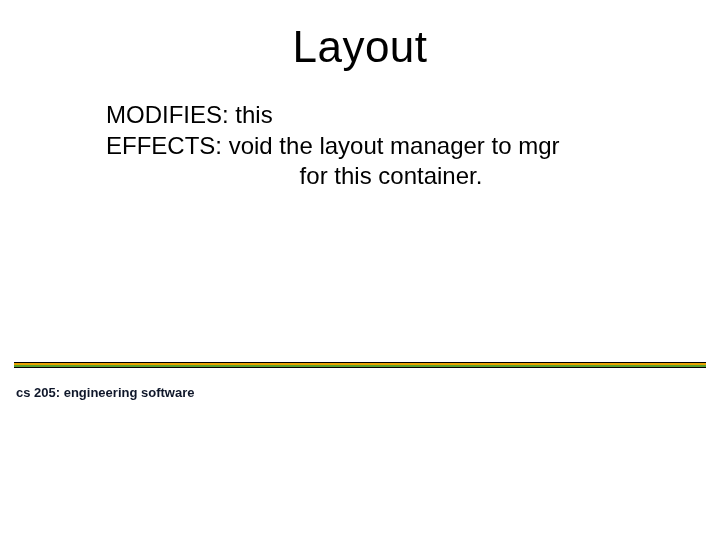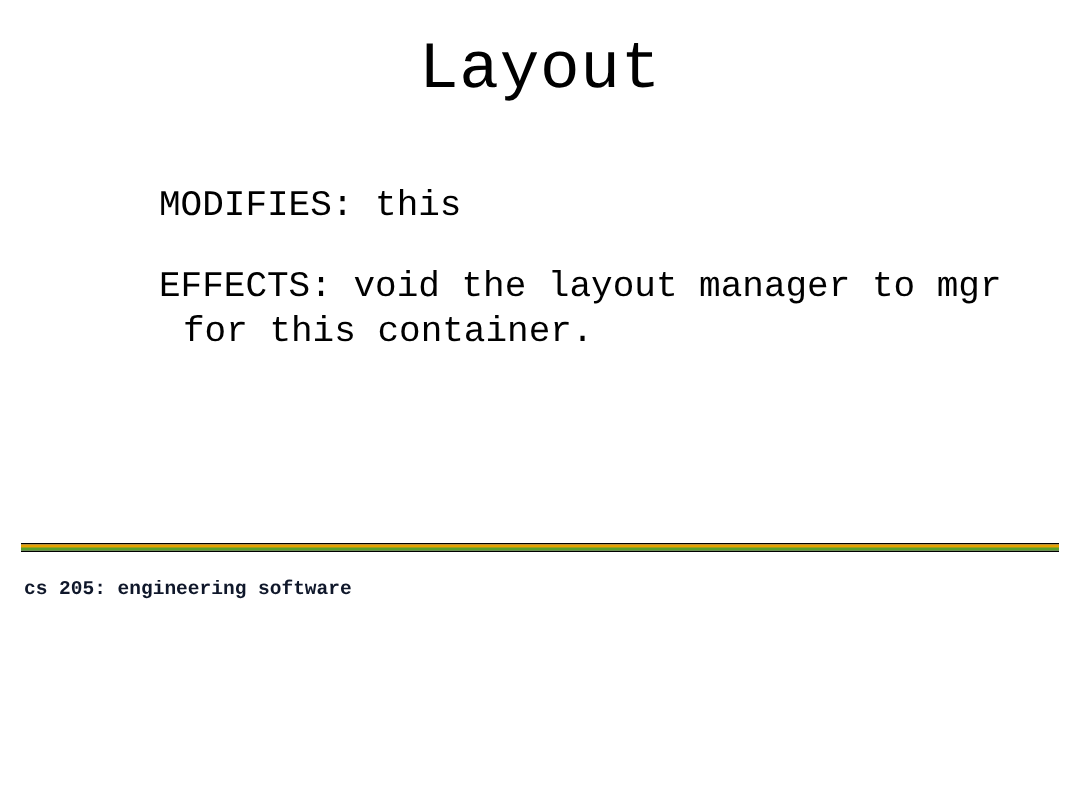--- a/index.html
+++ b/index.html
@@ -10,42 +10,41 @@
     background: #ffffff;
     font-family: Verdana, Tahoma, sans-serif;
     position: relative;
     overflow: hidden;
   }
   .slide {
     width: 720px;
     height: 424px;
     position: relative;
     box-sizing: border-box;
-    font-family: Liberation Mono, monospace;
   }
   .title {
     text-align: center;
     font-size: 44px;
     color: #000;
     padding-top: 22px;
     font-weight: 400;
     letter-spacing: 0.5px;
   }
   .body {
     position: absolute;
     top: 100px;
     left: 78px;
     right: 60px;
     font-size: 24px;
     color: #000;
     line-height: 1.28;
   }
   .line { white-space: nowrap; }
-  .indent1 { padding-left: 28px; margin-top: 23px; }
-  .indent2 { padding-left: 44px; }
+  .indent1 { padding-left: 28px; }
+  .indent2 { padding-left: 44px; text-align: center; }
   .bold { font-weight: 700; }
   .link {
     color: #2853a8;
     text-decoration: underline;
   }
   .rule-wrap {
     position: absolute;
     left: 0;
     right: 0;
     bottom: 56px;

